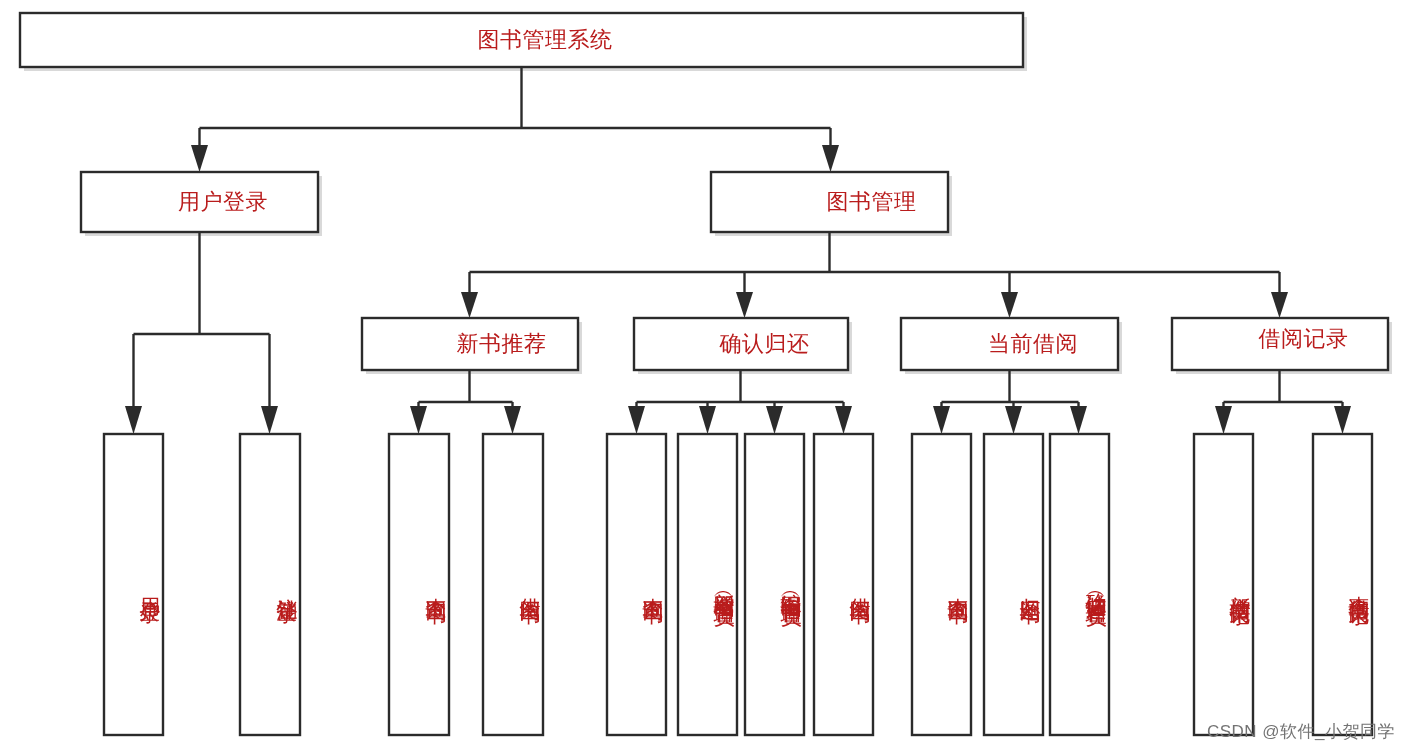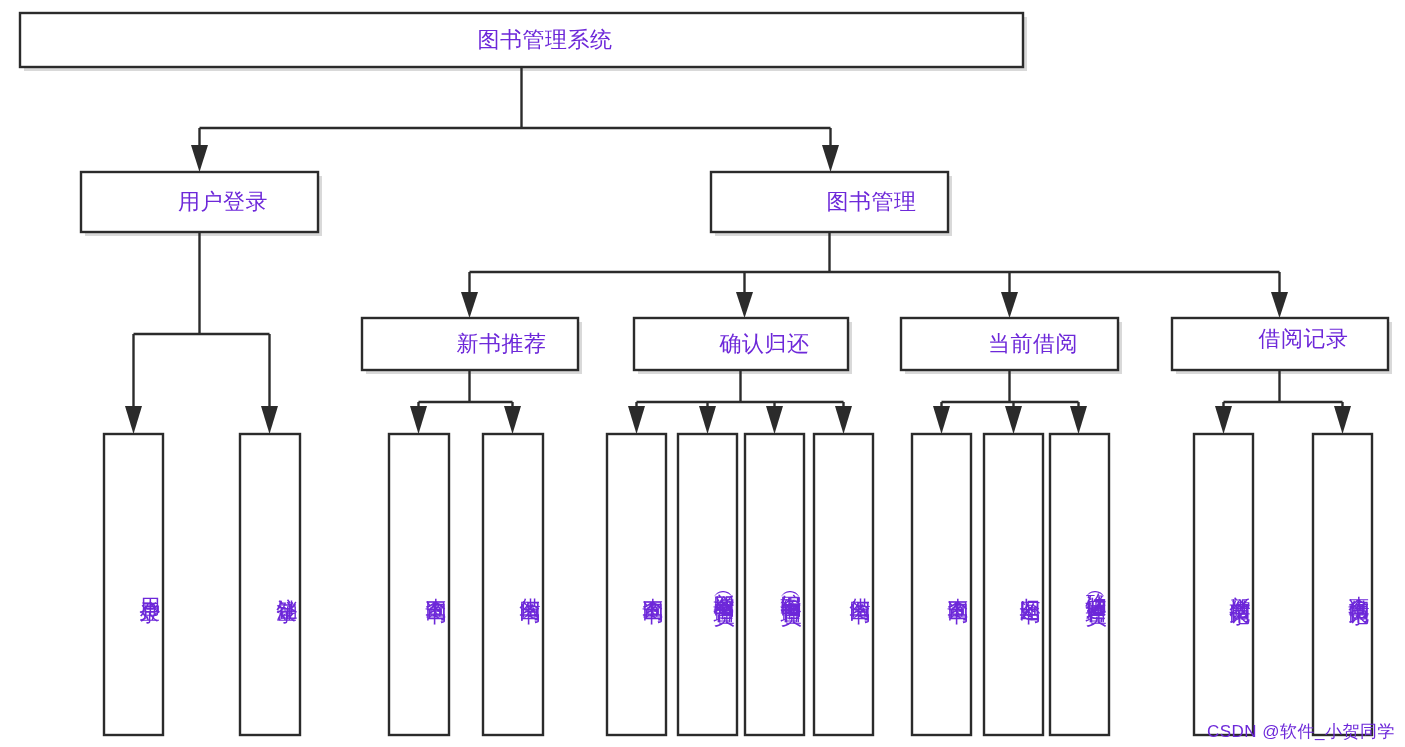--- a/index.html
+++ b/index.html
@@ -45,21 +45,21 @@
   }
   .arrow-head {
     fill: #2b2b2b;
     stroke: none;
   }
   .node-label {
     position: absolute;
     display: flex;
     align-items: center;
     justify-content: center;
-    color: #6d28d9;
+    color: #b91c1c;
     font-family: "Liberation Sans", "DejaVu Sans", sans-serif;
     pointer-events: none;
     box-sizing: border-box;
     padding-left: 47px;
   }
   .node-label.horizontal {
     font-size: 22px;
     letter-spacing: 0.5px;
     line-height: 1.2;
   }
@@ -72,21 +72,21 @@
     padding-top: 6px;
     padding-bottom: 6px;
     align-items: flex-start;
     justify-content: center;
   }
   .watermark {
     position: absolute;
     right: 10px;
     bottom: 4px;
     font-size: 17px;
-    color: #6d28d9;
+    color: #737373;
     font-family: "Liberation Sans", "DejaVu Sans", sans-serif;
     white-space: nowrap;
     letter-spacing: 0.5px;
   }
 </style>
 </head>
 <body>
 
 <div id="diagram-root">
 

